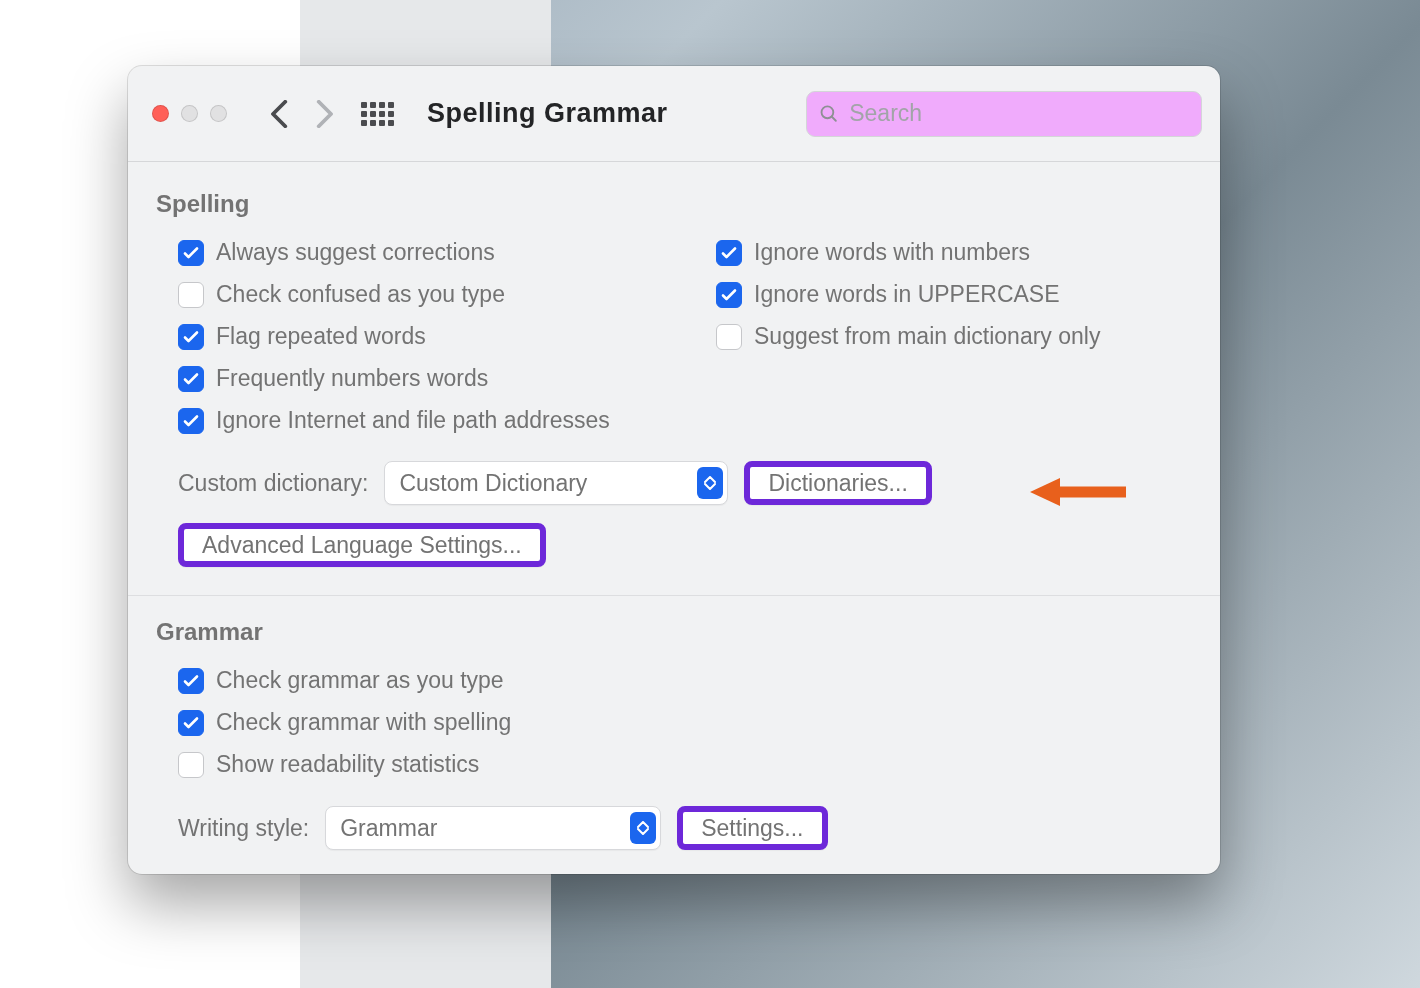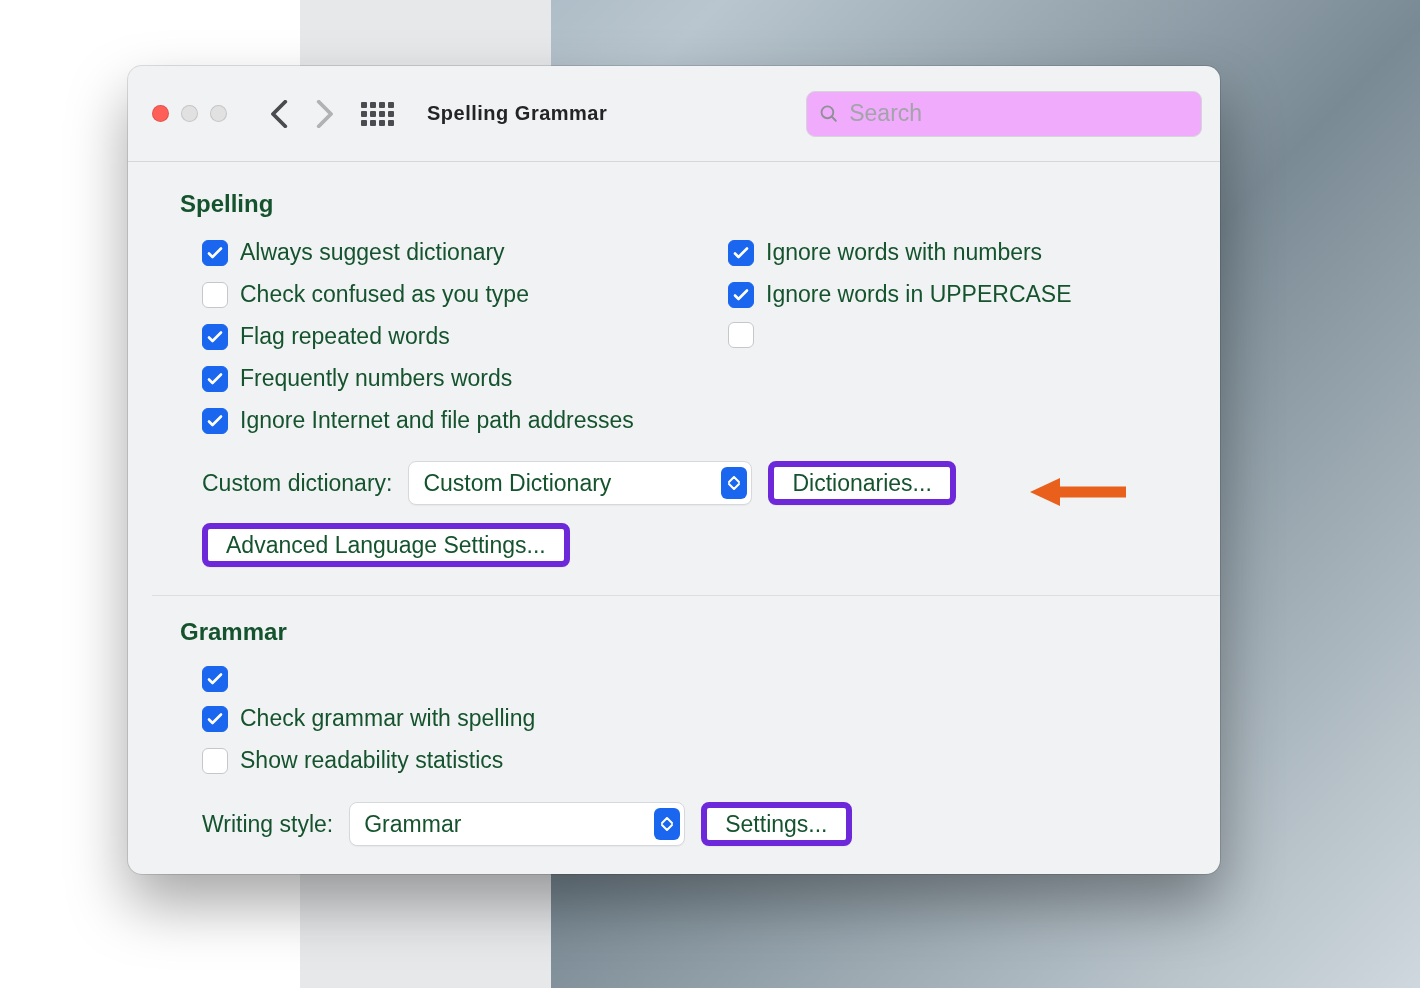--- a/index.html
+++ b/index.html
@@ -51,40 +51,40 @@
     width: 26px; height: 26px; display:flex; align-items:center; justify-content:center;
     color: #b0b2b6; font-size: 28px;
   }
   .nav-arrow.active { color: #4a4b4e; }
   .grid-icon {
     width: 34px; display:inline-flex; flex-wrap: wrap; gap: 3px;
     margin: 0 14px 0 6px;
   }
   .grid-icon span { width: 6px; height: 6px; background:#4b4c4f; border-radius:1px; }
   .title {
-    font-size: 20px; font-weight: 700; letter-spacing: .5px;
+    font-size: 27px; font-weight: 700; letter-spacing: .5px;
     color: #232426;
     white-space: nowrap;
   }
   .toolbar-spacer { flex: 1; }
   .search {
     width: 396px; height: 46px;
     background: #f0abfc;
     border: 1px solid #d4d5d8;
     border-radius: 9px;
     display:flex; align-items:center;
     padding: 0 12px; gap: 10px;
   }
   .search svg { color:#8e9094; }
   .search input {
     border:none; outline:none; background:transparent;
     font-size: 23px; color:#333; width:100%;
   }
   .search input::placeholder { color:#a2a4a8; }
-  .content { padding: 28px 28px 0 28px; font-size: 23px; color:#14532d;margin-left:24px; }
+  .content { padding: 28px 28px 0 28px; font-size: 23px; color:#737373; }
   .section-title { font-weight: 700; font-size: 24px; margin-bottom: 14px; }
   .columns { display:flex; gap: 40px; }
   .col { flex: 1; }
   .row { display:flex; align-items:center; gap: 12px; padding: 6px 0 6px 22px;}
   .checkbox {
     width: 26px; height: 26px; border-radius: 6px;
     background: #fff; border: 1px solid #c6c7ca;
     display:flex; align-items:center; justify-content:center;
     flex-shrink:0;
   }
@@ -179,21 +179,21 @@
     <div class="section-title">Spelling</div>
 
     <div class="columns">
       <div class="col" id="spelling-left">
           <div class="row">
             <div class="checkbox checked">
               <svg width="16" height="16" viewBox="0 0 16 16">
                 <path d="M2 8.5l3.5 3.5L14 3.5" stroke="currentColor" stroke-width="2.6" fill="none" stroke-linecap="round" stroke-linejoin="round"></path>
               </svg>
             </div>
-            <span class="label">Always suggest dictionary</span>
+            <span class="label">Always suggest corrections</span>
           </div>
           <div class="row">
             <div class="checkbox"></div>
             <span class="label">Check confused as you type</span>
           </div>
           <div class="row">
             <div class="checkbox checked">
               <svg width="16" height="16" viewBox="0 0 16 16">
                 <path d="M2 8.5l3.5 3.5L14 3.5" stroke="currentColor" stroke-width="2.6" fill="none" stroke-linecap="round" stroke-linejoin="round"></path>
               </svg>
@@ -229,20 +229,21 @@
           <div class="row">
             <div class="checkbox checked">
               <svg width="16" height="16" viewBox="0 0 16 16">
                 <path d="M2 8.5l3.5 3.5L14 3.5" stroke="currentColor" stroke-width="2.6" fill="none" stroke-linecap="round" stroke-linejoin="round"></path>
               </svg>
             </div>
             <span class="label">Ignore words in UPPERCASE</span>
           </div>
           <div class="row">
             <div class="checkbox"></div>
+            <span class="label">Suggest from main dictionary only</span>
           </div>
         </div>
     </div>
 
     <div class="field-row">
       <span class="field-label">Custom dictionary:</span>
       <div class="select" style="width:344px">
         <span>Custom Dictionary</span>
         <span class="stepper">
           <svg width="12" height="7" viewBox="0 0 12 7">
@@ -268,20 +269,21 @@
 
     <div class="section-title">Grammar</div>
 
     <div id="grammar-list">
         <div class="row">
           <div class="checkbox checked">
             <svg width="16" height="16" viewBox="0 0 16 16">
               <path d="M2 8.5l3.5 3.5L14 3.5" stroke="currentColor" stroke-width="2.6" fill="none" stroke-linecap="round" stroke-linejoin="round"></path>
             </svg>
           </div>
+          <span class="label">Check grammar as you type</span>
         </div>
         <div class="row">
           <div class="checkbox checked">
             <svg width="16" height="16" viewBox="0 0 16 16">
               <path d="M2 8.5l3.5 3.5L14 3.5" stroke="currentColor" stroke-width="2.6" fill="none" stroke-linecap="round" stroke-linejoin="round"></path>
             </svg>
           </div>
           <span class="label">Check grammar with spelling</span>
         </div>
         <div class="row">

